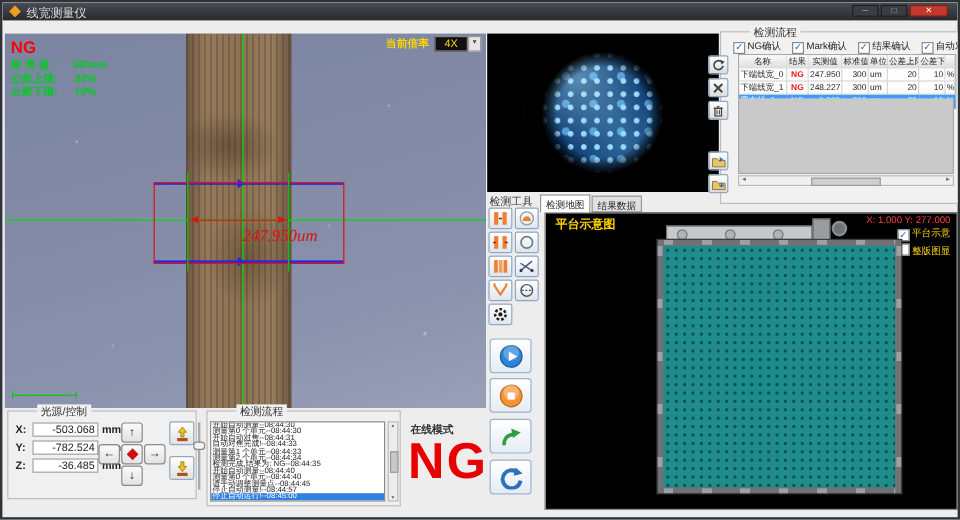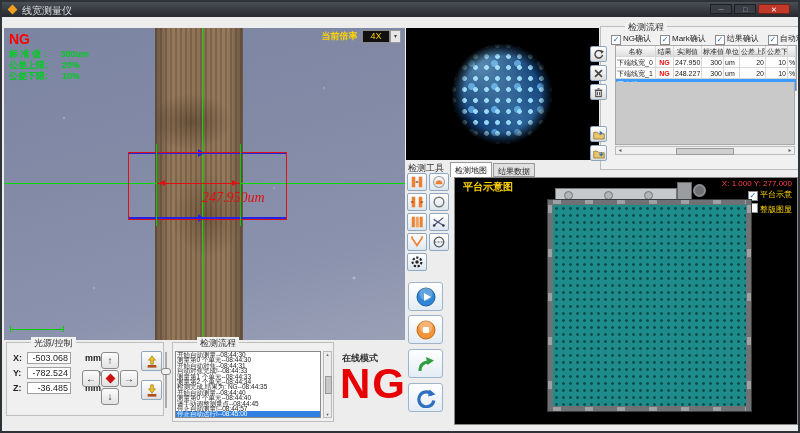--- a/index.html
+++ b/index.html
@@ -147,21 +147,21 @@
   .board .tabs-l{left:-5px;} .board .tabs-r{right:-5px;}
   
   .action-btn{position:absolute;left:406px;width:35px;height:29px;background:linear-gradient(#fff,#e3ecf4);
     border:1px solid #9db4cc;border-radius:3px;box-sizing:border-box;display:flex;
     align-items:center;justify-content:center;}
   .ab1{top:280px;} .ab2{top:313px;} .ab3{top:347px;} .ab4{top:381px;}
   
   .control-group{left:4px;top:340px;width:158px;height:74px;background:#f0f0f0;}
   .axis-row{position:absolute;left:6px;height:12px;font-size:9px;font-weight:bold;color:#222;}
   .ar1{top:10px;} .ar2{top:25px;} .ar3{top:40px;}
-  .axis-box{position:absolute;left:14px;top:-1px;width:44px;height:12px;background:#fff;
+  .axis-box{position:absolute;left:14px;top:-1px;width:55px;height:12px;background:#fff;
     border:1px solid #a0a0a0;box-sizing:border-box;text-align:right;font-weight:normal;
     font-size:9px;line-height:10px;padding-right:2px;}
   .axis-unit{position:absolute;left:72px;top:0;}
   .pad-btn{position:absolute;width:18px;height:17px;background:linear-gradient(#fbfbfb,#e2e2e2);
     border:1px solid #8a8a8a;border-radius:3px;box-sizing:border-box;text-align:center;
     font-size:10px;line-height:15px;color:#222;}
   .pb-up{left:94px;top:9px;} .pb-left{left:75px;top:27px;} .pb-center{left:94px;top:27px;}
   .pb-right{left:113px;top:27px;} .pb-down{left:94px;top:45px;}
   .pb-center i{display:inline-block;width:7px;height:7px;background:#cc1111;transform:rotate(45deg);
     margin-top:4px;}

